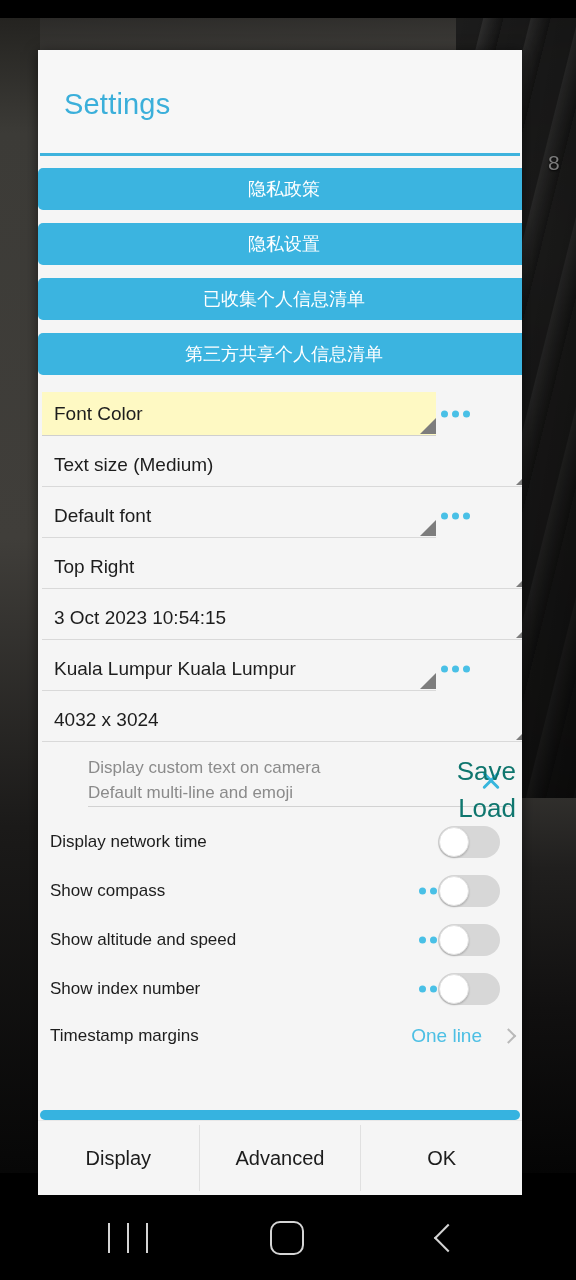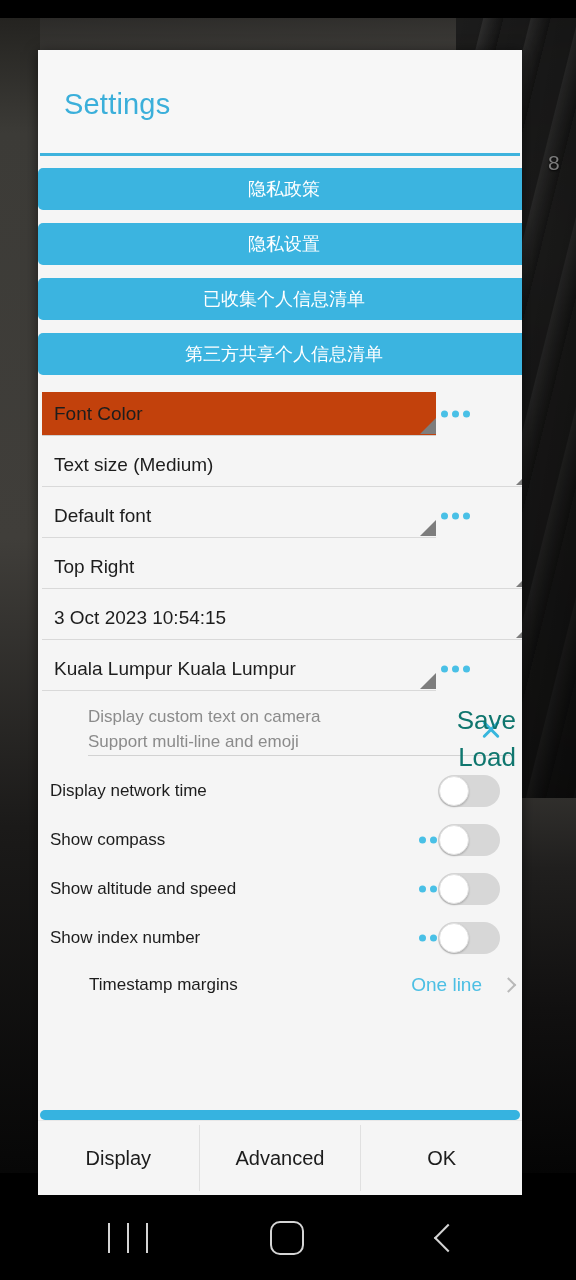--- a/index.html
+++ b/index.html
@@ -58,21 +58,21 @@
 
   
   .spin-row { position: relative; height: 51px; }
   .spin-inner {
     position: absolute; left: 4px; top: 4px; height: 44px;
     border-bottom: 1px solid #d9d9d9;
     display: flex; align-items: center;
   }
   .spin-inner.wide { width: 490px; }
   .spin-inner.narrow { width: 394px; }
-  .spin-inner.white { background: #c2410c; border-bottom: 1px solid #cfcfcf; }
+  .spin-inner.white { background: #fef9c3; border-bottom: 1px solid #cfcfcf; }
   .spin-label { font-size: 19px; color: #1d1d1d; padding-left: 12px; white-space: nowrap; }
   .spin-caret {
     position: absolute; right: 0; bottom: 1px; width: 0; height: 0;
     border-left: 16px solid transparent; border-bottom: 16px solid #7d7d7d;
   }
   .dots {
     position: absolute; top: 50%; transform: translateY(-50%);
     right: 52px; display: flex; gap: 4px;
   }
   .dots i { width: 7px; height: 7px; border-radius: 50%; background: #49c0e6; display: block; }
@@ -103,21 +103,21 @@
     position: absolute; right: 22px; top: 50%; transform: translateY(-50%);
     width: 62px; height: 32px; border-radius: 16px; background: #d7d7d7; cursor: pointer;
   }
   .switch .knob {
     position: absolute; left: 1px; top: 1px; width: 30px; height: 30px; border-radius: 50%;
     background: #fff; border: 1px solid #e2e2e2; box-shadow: 0 1px 2px rgba(0,0,0,.22);
   }
   .tgl-row .dots { right: 74px; }
 
   
-  .nav-row { position: relative; height: 46px; display: flex; align-items: center; margin-left: 39px; }
+  .nav-row { position: relative; height: 46px; display: flex; align-items: center; }
   .nav-value {
     position: absolute; right: 40px; top: 50%; transform: translateY(-50%);
     color: #4cbfe4; font-size: 19px;
   }
   .nav-chev {
     position: absolute; right: 8px; top: 50%; width: 11px; height: 11px;
     border-top: 2px solid #b9b9b9; border-right: 2px solid #b9b9b9;
     transform: translateY(-50%) rotate(45deg);
   }
 
@@ -215,25 +215,31 @@
           <span class="spin-caret"></span>
         </div>
         <span class="dots">
             <i></i>
             <i></i>
             <i></i>
           </span>
       </div>
 
 
+      <div class="spin-row">
+        <div class="spin-inner wide">
+          <span class="spin-label">4032 x 3024</span>
+          <span class="spin-caret"></span>
+        </div>
+      </div>
 
       <div class="text-row">
         <div class="text-field">
           <div class="ph-line">Display custom text on camera</div>
-          <div class="ph-line">Support multi-line and emoji</div>
+          <div class="ph-line">Default multi-line and emoji</div>
         </div>
         <span class="clear-x"></span>
         <div class="save-load">
           <div>Save</div>
           <div>Load</div>
         </div>
       </div>
 
       <div class="tgl-row">
         <span class="tgl-label">Display network time</span>

